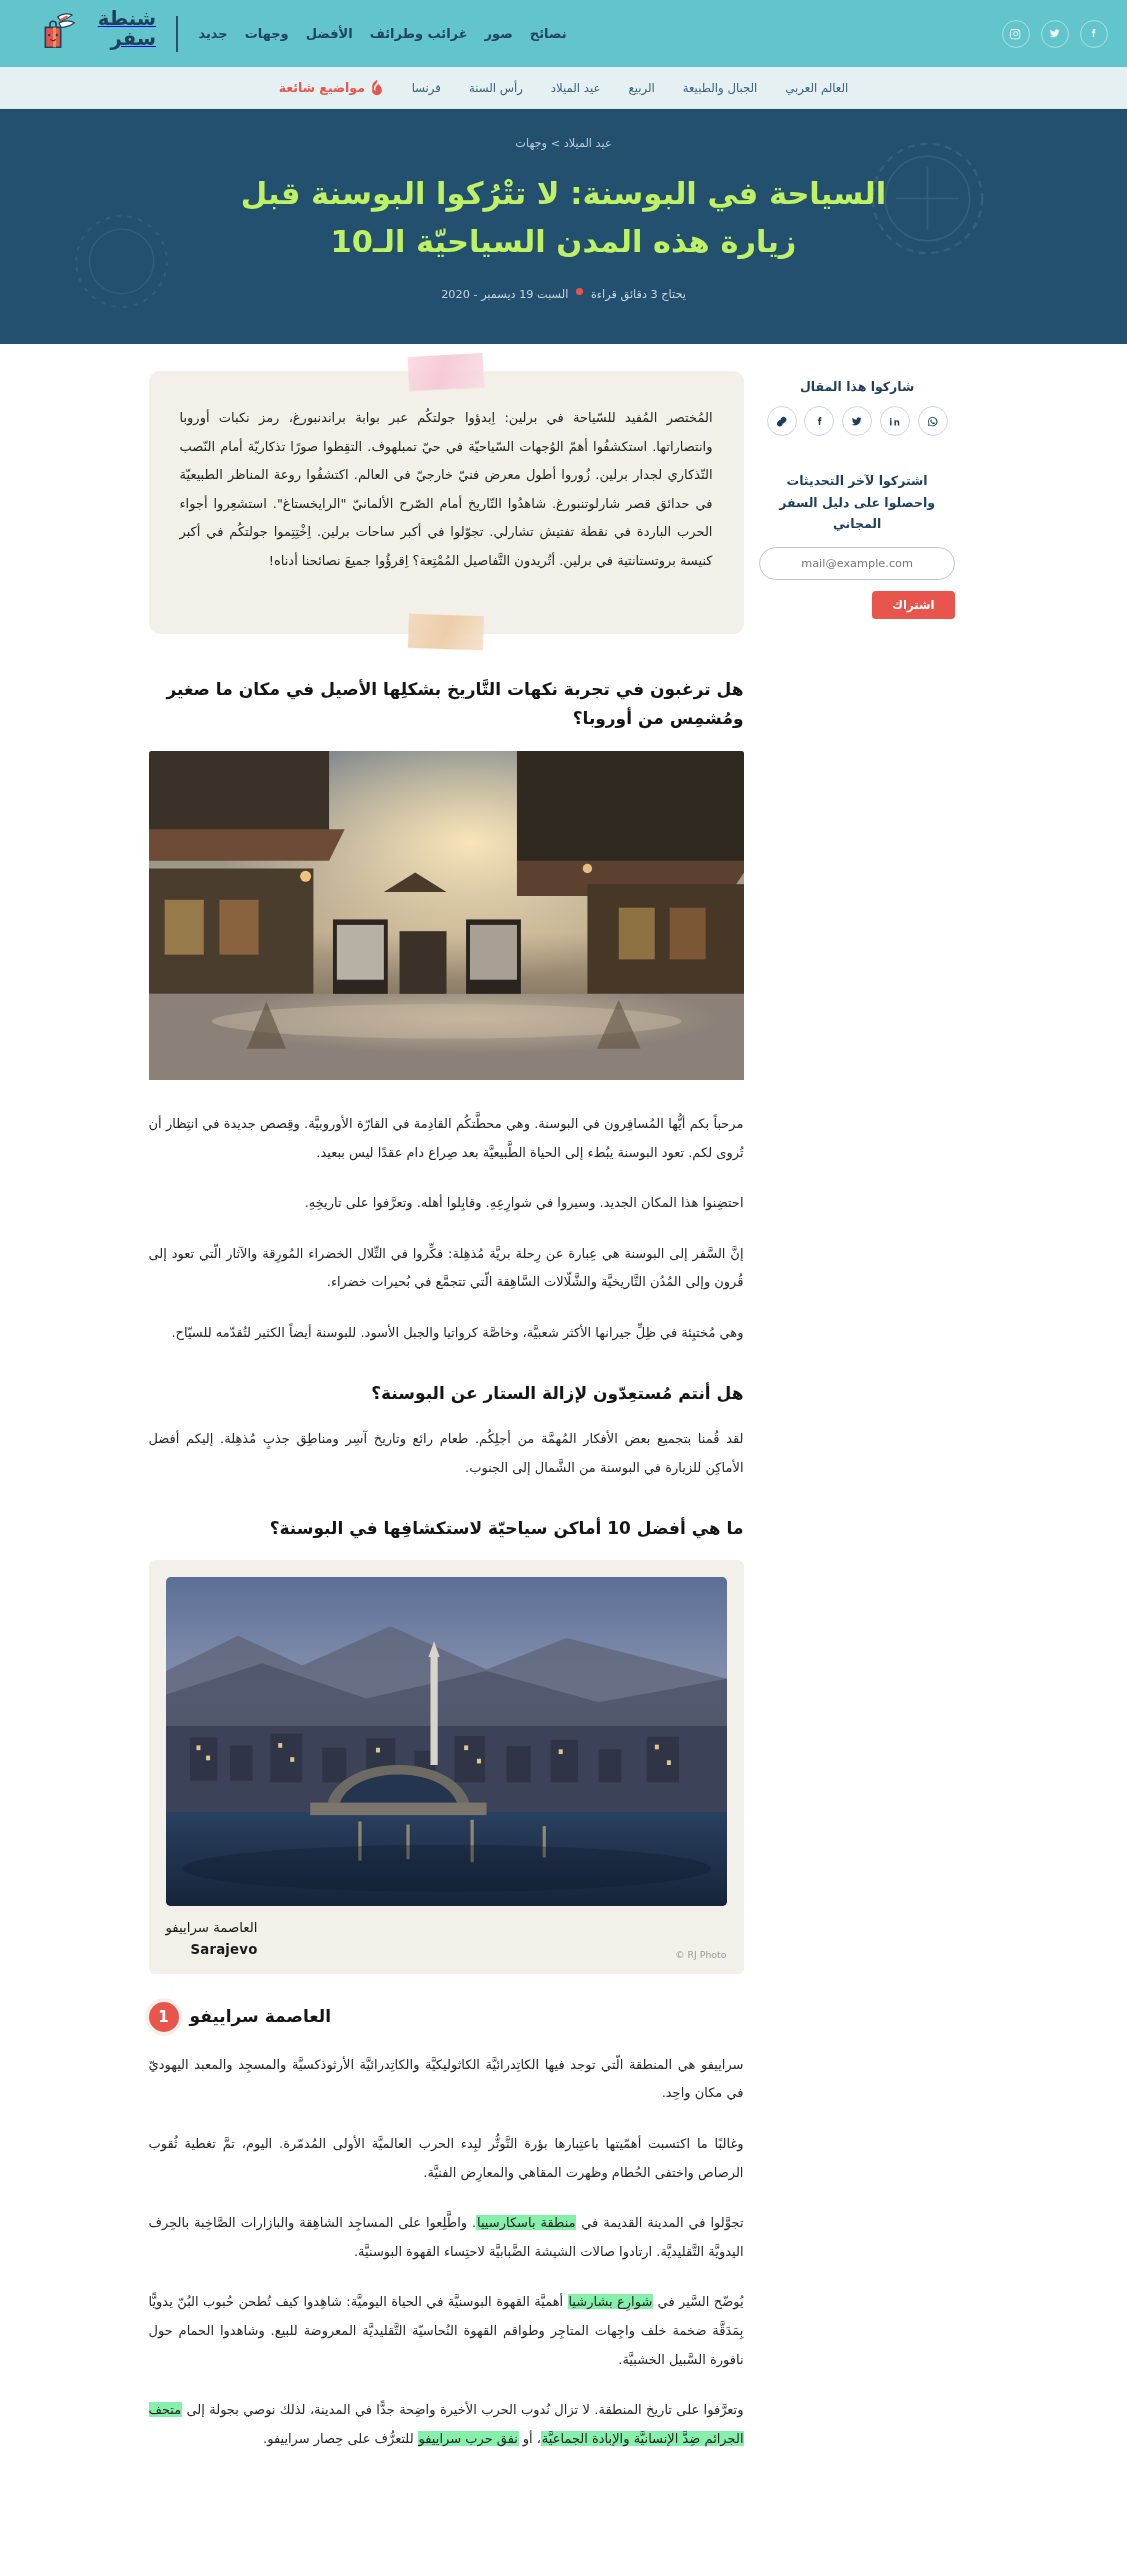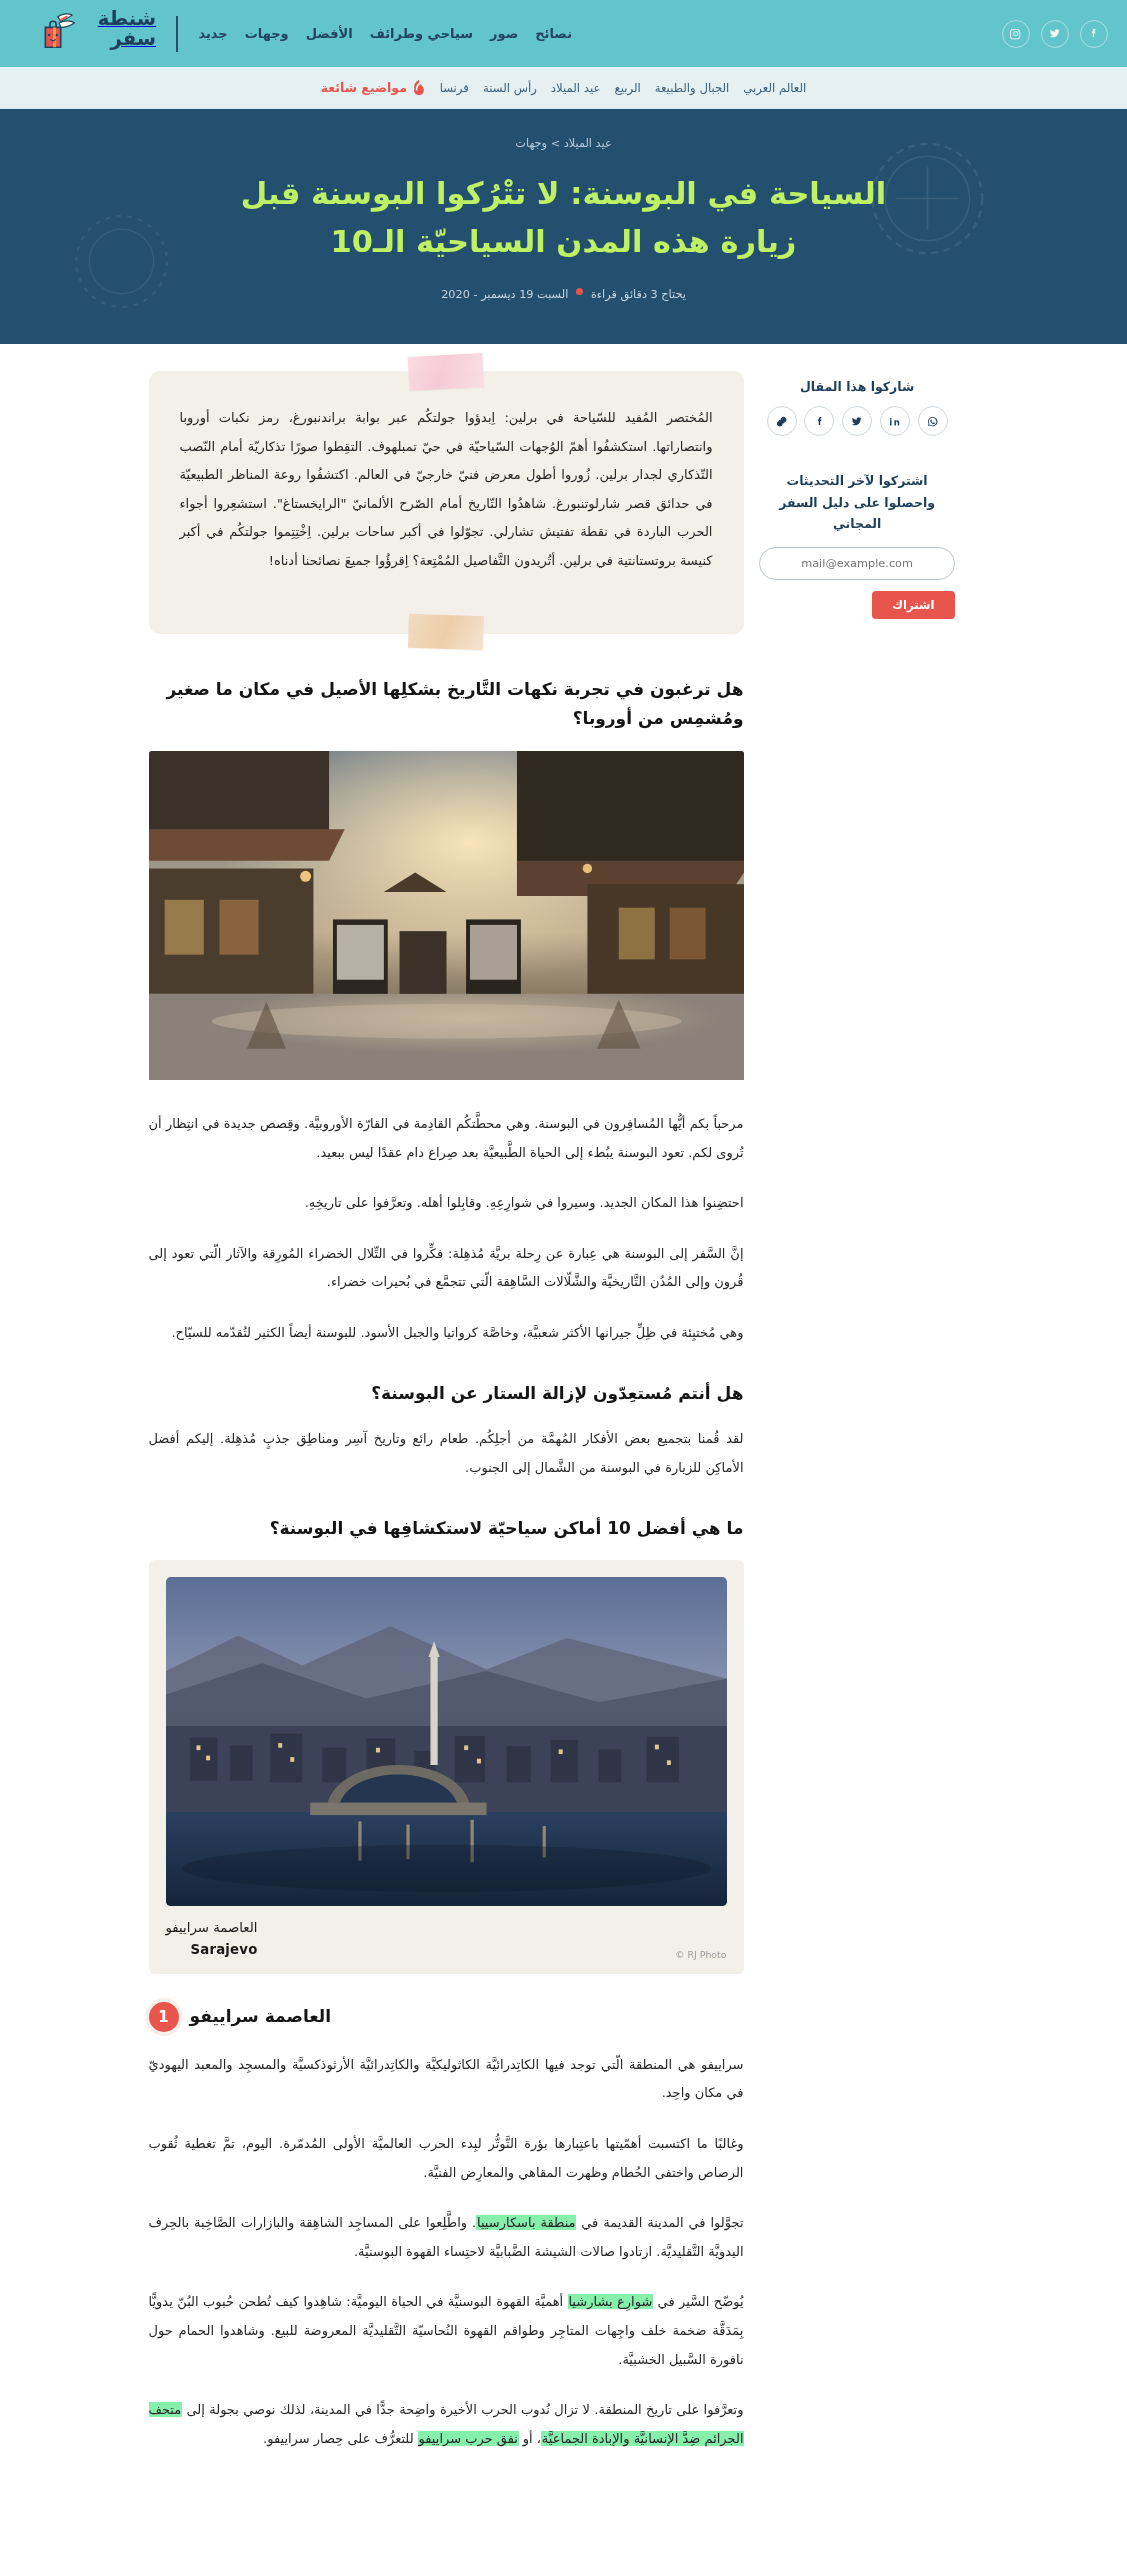--- a/index.html
+++ b/index.html
@@ -18,21 +18,21 @@
   .topnav .links a{color:#23435f;font-size:13px;text-decoration:none;font-weight:600;white-space:nowrap}
   .divider{width:1.6px;height:36px;background:#2d4d68;margin:0 20.4px;}
   .brand{display:flex;align-items:flex-start;gap:22px;padding-left:7.8px}
   .brand-text{font-size:19.6px;font-weight:700;color:#1d3f5c;line-height:1.02;text-align:right}
   .brand-text span{display:block}
   .logo-mark{width:49px;height:49px;position:relative;flex:0 0 49px}
 
   
   .subnav{background:#e5f0f2;height:42px;display:flex;align-items:center;justify-content:center;gap:15.7px;
           border-bottom:0.8px solid #d7e6e9}
-  .subnav .sub-wrap{display:flex;flex-direction:row-reverse;align-items:center;gap:14px}
+  .subnav .sub-wrap{display:flex;flex-direction:row-reverse;align-items:center;gap:28px}
   .subnav a{color:#3c5f7a;font-size:11.7px;text-decoration:none;white-space:nowrap}
   .subnav .hot{color:#e8554d;font-weight:700;display:flex;align-items:center;gap:4.7px}
   .flame{width:14px;height:17px;display:inline-block}
 
   
   .hero{background:#24506f;min-height:235px;position:relative;overflow:hidden;padding:28px 0 36px;}
   .hero .stamp{position:absolute;right:auto;left:865px;top:27px;width:125px;height:125px;opacity:.10}
   .hero .stamp2{position:absolute;left:63px;top:94px;width:117px;height:117px;opacity:.09}
   .hero-inner{width:830px;margin:0 auto;text-align:center;position:relative;z-index:2}
   .crumb{color:#b9ccdb;font-size:11.3px;margin-bottom:20.4px}
@@ -120,21 +120,21 @@
           <path d="M12 7.4a4.6 4.6 0 1 0 0 9.2 4.6 4.6 0 0 0 0-9.2zm0 7.6a3 3 0 1 1 0-6 3 3 0 0 1 0 6zm5.9-7.8a1.1 1.1 0 1 1-2.2 0 1.1 1.1 0 0 1 2.2 0zM20.8 9c0-1.6-.4-3-1.5-4.1-1.1-1.1-2.5-1.5-4.1-1.5-1.7-.1-6.6-.1-8.3 0-1.6 0-3 .4-4.1 1.5C1.7 6 1.3 7.4 1.2 9c-.1 1.7-.1 6.6 0 8.3 0 1.6.4 3 1.5 4.1 1.1 1.1 2.5 1.5 4.1 1.5 1.7.1 6.6.1 8.3 0 1.6 0 3-.4 4.1-1.5 1.1-1.1 1.5-2.5 1.5-4.1.1-1.7.1-6.6 0-8.3zm-1.9 10.1c-.3.8-1 1.5-1.9 1.9-1.3.5-4.4.4-5.9.4s-4.6.1-5.9-.4c-.8-.3-1.5-1-1.9-1.9-.5-1.3-.4-4.4-.4-5.9s-.1-4.6.4-5.9c.3-.8 1-1.5 1.9-1.9 1.3-.5 4.4-.4 5.9-.4s4.6-.1 5.9.4c.8.3 1.5 1 1.9 1.9.5 1.3.4 4.4.4 5.9s.1 4.6-.4 5.9z" transform="scale(.95) translate(.6 .6)"></path>
         </svg>
     </a>
   </div>
 
   <nav class="topnav">
     <div class="links">
       <a href="#">جديد</a>
       <a href="#">وجهات</a>
       <a href="#">الأفضل</a>
-      <a href="#">سياحي وطرائف</a>
+      <a href="#">غرائب وطرائف</a>
       <a href="#">صور</a>
       <a href="#">نصائح</a>
     </div>
     <div class="divider"></div>
     <a class="brand" href="#">
       <div class="brand-text">
         <span>شنطة</span>
         <span>سفر</span>
       </div>
       <span class="logo-mark">

